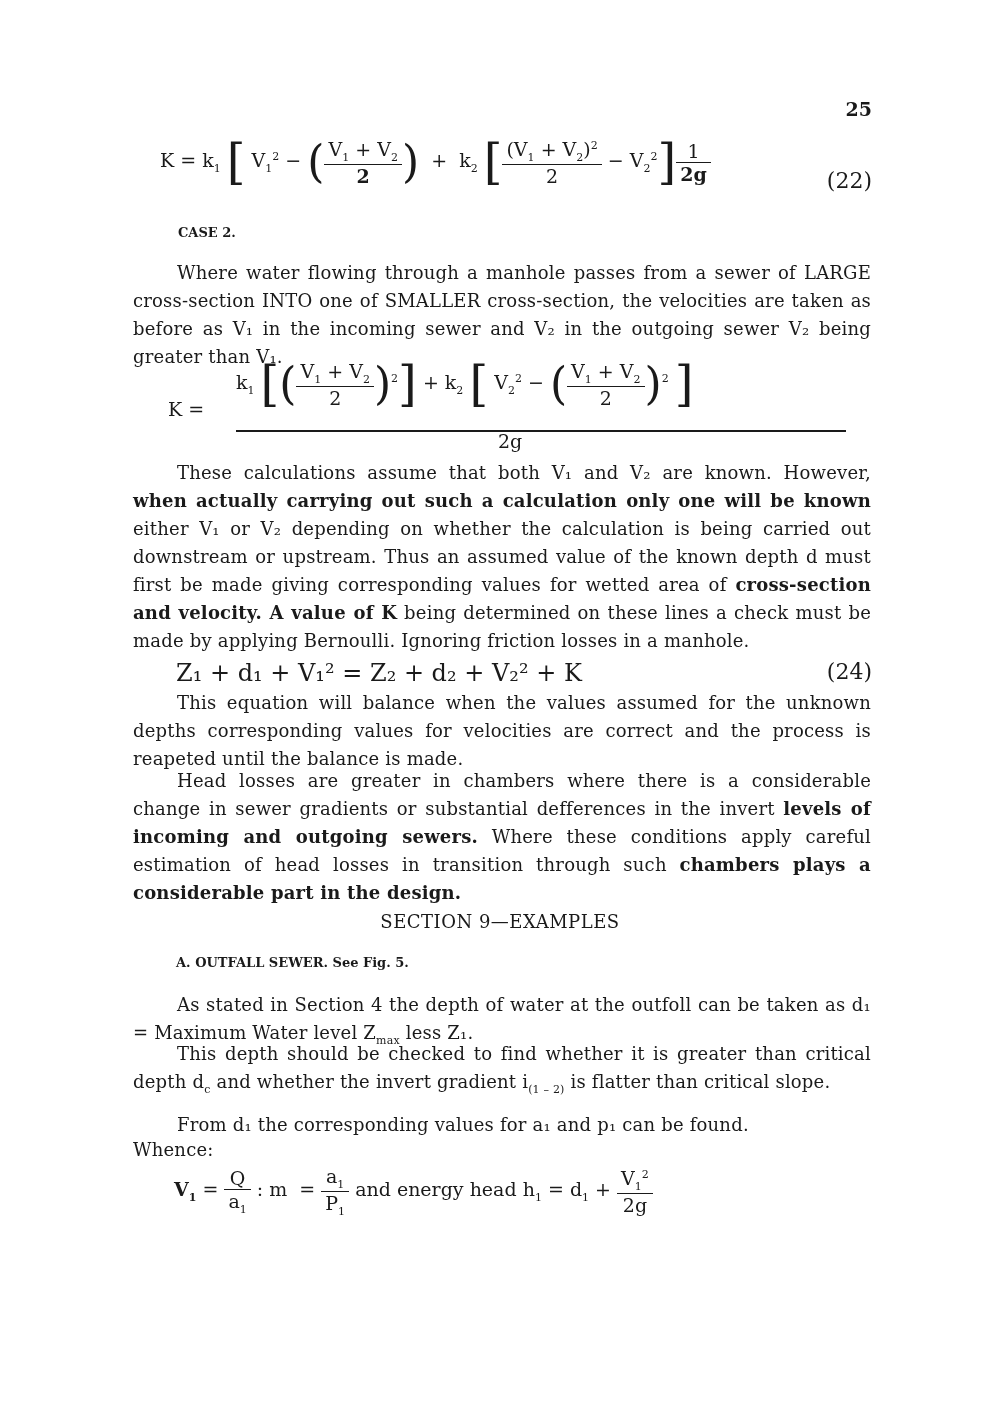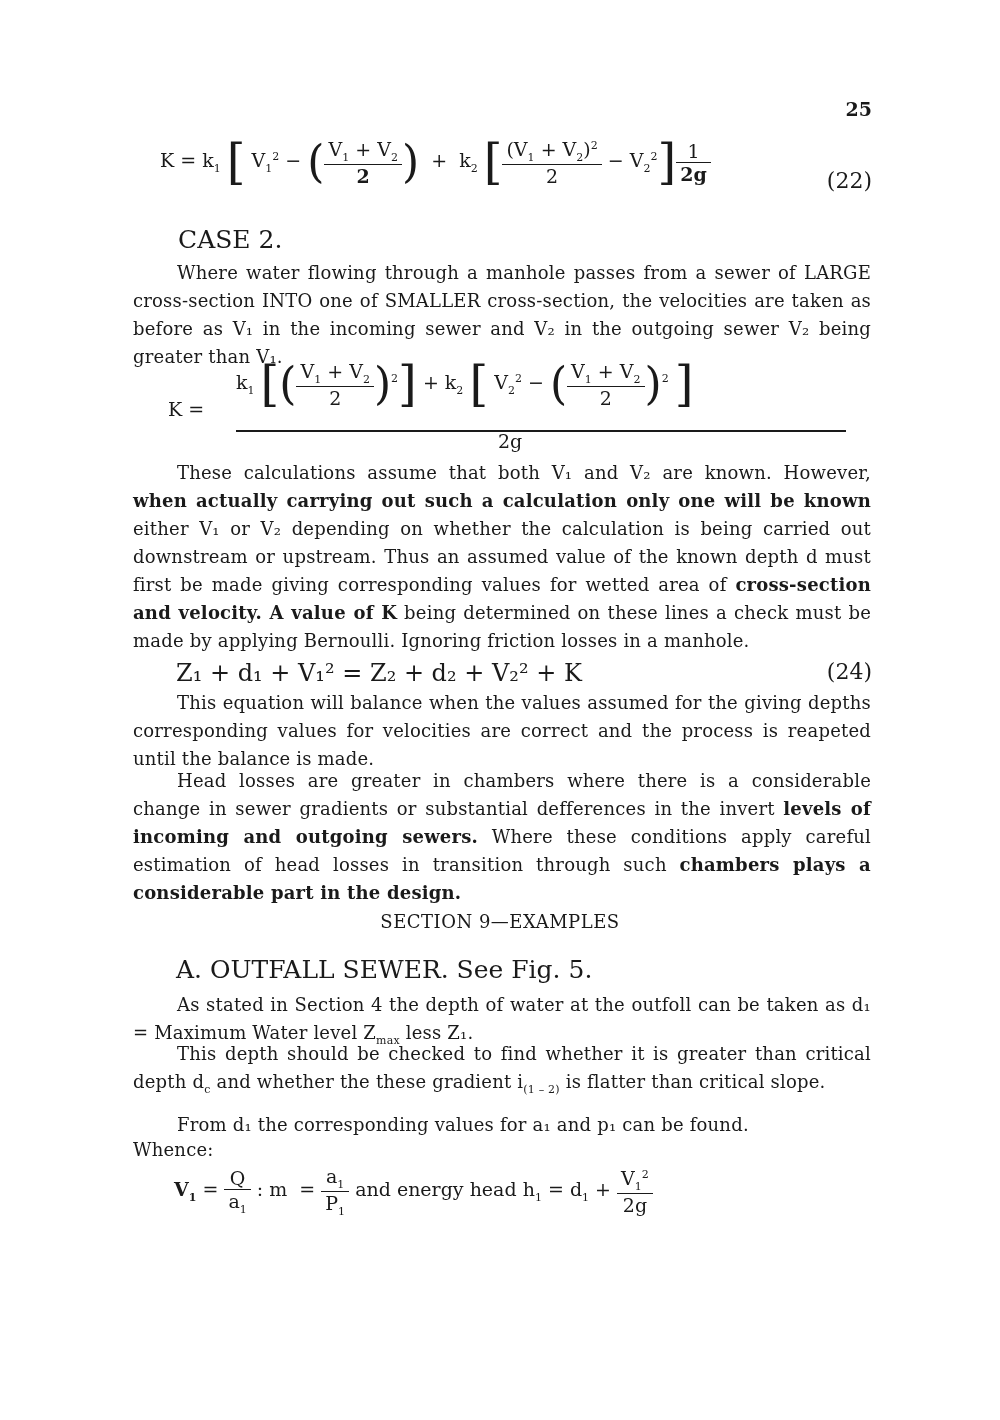--- a/index.html
+++ b/index.html
@@ -3,21 +3,21 @@
 <meta charset="utf-8">
 <style>
   html, body { margin:0; padding:0; background:#ffffff; }
   body { width:1000px; height:1420px; position:relative; overflow:hidden;
          font-family:"DejaVu Serif","Liberation Serif",serif; color:#1a1a1a; }
   .page { position:absolute; left:0; top:0; width:1000px; height:1420px; }
   .pno { position:absolute; right:128px; top:98px; font-size:19px; font-weight:bold; }
   .txt { position:absolute; left:133px; width:738px; font-size:18px; line-height:28px; text-align:justify; letter-spacing:0.2px; }
   .ind { text-indent:44px; }
   .b { font-weight:bold; }
-  .h { position:absolute; font-weight:normal; font-size:25px; }
+  .h { position:absolute; font-weight:bold; font-size:13px; }
   .eqn { position:absolute; font-size:19px; white-space:nowrap; }
   .eqno { position:absolute; right:128px; font-size:22px; }
   sub, sup { font-size:11px; }
   .frac { display:inline-block; vertical-align:middle; text-align:center; }
   .frac > span { display:block; padding:0 4px; }
   .frac > .num { border-bottom:1.5px solid #1a1a1a; }
   .bigb { font-size:48px; font-weight:300; vertical-align:middle; line-height:1; }
   .bigp { font-size:44px; font-weight:200; vertical-align:middle; line-height:1; }
   .center { position:absolute; left:0; width:1000px; text-align:center; font-size:18px; letter-spacing:0.5px; }
 </style>
@@ -50,36 +50,36 @@
     <span style="position:absolute; left:330px; top:70px;">2g</span>
   </div>
 
   <div class="txt ind" style="top:459px;">
     <span>These calculations assume that both V₁ and V₂ are known. However, </span><span class="b">when actually carrying out such a calculation only one will be known</span><span> either V₁ or V₂ depending on whether the calculation is being carried out downstream or upstream. Thus an assumed value of the known depth d must first be made giving corresponding values for wetted area of </span><span class="b">cross-section and velocity. A value of K</span><span> being determined on these lines a check must be made by applying Bernoulli. Ignoring friction losses in a manhole.</span>
   </div>
 
   <div class="eqn" style="left:176px; top:659px; font-size:24px;">Z₁ + d₁ + V₁² = Z₂ + d₂ + V₂² + K</div>
   <div class="eqno" style="top:659px;">(24)</div>
 
-  <div class="txt ind" style="top:689px;">This equation will balance when the values assumed for the giving depths corresponding values for velocities are correct and the process is reapeted until the balance is made.</div>
+  <div class="txt ind" style="top:689px;">This equation will balance when the values assumed for the unknown depths corresponding values for velocities are correct and the process is reapeted until the balance is made.</div>
 
   <div class="txt ind" style="top:767px;">
     <span>Head losses are greater in chambers where there is a considerable change in sewer gradients or substantial defferences in the invert </span><span class="b">levels of incoming and outgoing sewers.</span><span> Where these conditions apply careful estimation of head losses in transition through such </span><span class="b">chambers plays a considerable part in the design.</span>
   </div>
 
   <div class="center" style="top:911px;">SECTION 9—EXAMPLES</div>
 
   <div class="h" style="left:176px; top:955px;">A. OUTFALL SEWER. See Fig. 5.</div>
 
   <div class="txt ind" style="top:991px;">
     <span>As stated in Section 4 the depth of water at the outfoll can be taken as d₁ = Maximum Water level Z</span><sub>max</sub><span> less Z₁.</span>
   </div>
 
   <div class="txt ind" style="top:1040px;">
-    <span>This depth should be checked to find whether it is greater than critical depth d</span><sub>c</sub><span> and whether the these gradient i</span><sub>(1 – 2)</sub><span> is flatter than critical slope.</span>
+    <span>This depth should be checked to find whether it is greater than critical depth d</span><sub>c</sub><span> and whether the invert gradient i</span><sub>(1 – 2)</sub><span> is flatter than critical slope.</span>
   </div>
 
   <div class="txt ind" style="top:1111px;">From d₁ the corresponding values for a₁ and p₁ can be found.</div>
   <div class="txt" style="top:1136px;">Whence:</div>
 
   <div class="eqn" style="left:174px; top:1165px;">
     <b>V<sub>1</sub></b> = <span class="frac"><span class="num">Q</span><span>a<sub>1</sub></span></span>
     : m &nbsp;= <span class="frac"><span class="num">a<sub>1</sub></span><span>P<sub>1</sub></span></span>
     <span>and energy head</span>
     h<sub>1</sub> = d<sub>1</sub> + <span class="frac"><span class="num">V<sub>1</sub><sup>2</sup></span><span>2g</span></span>

